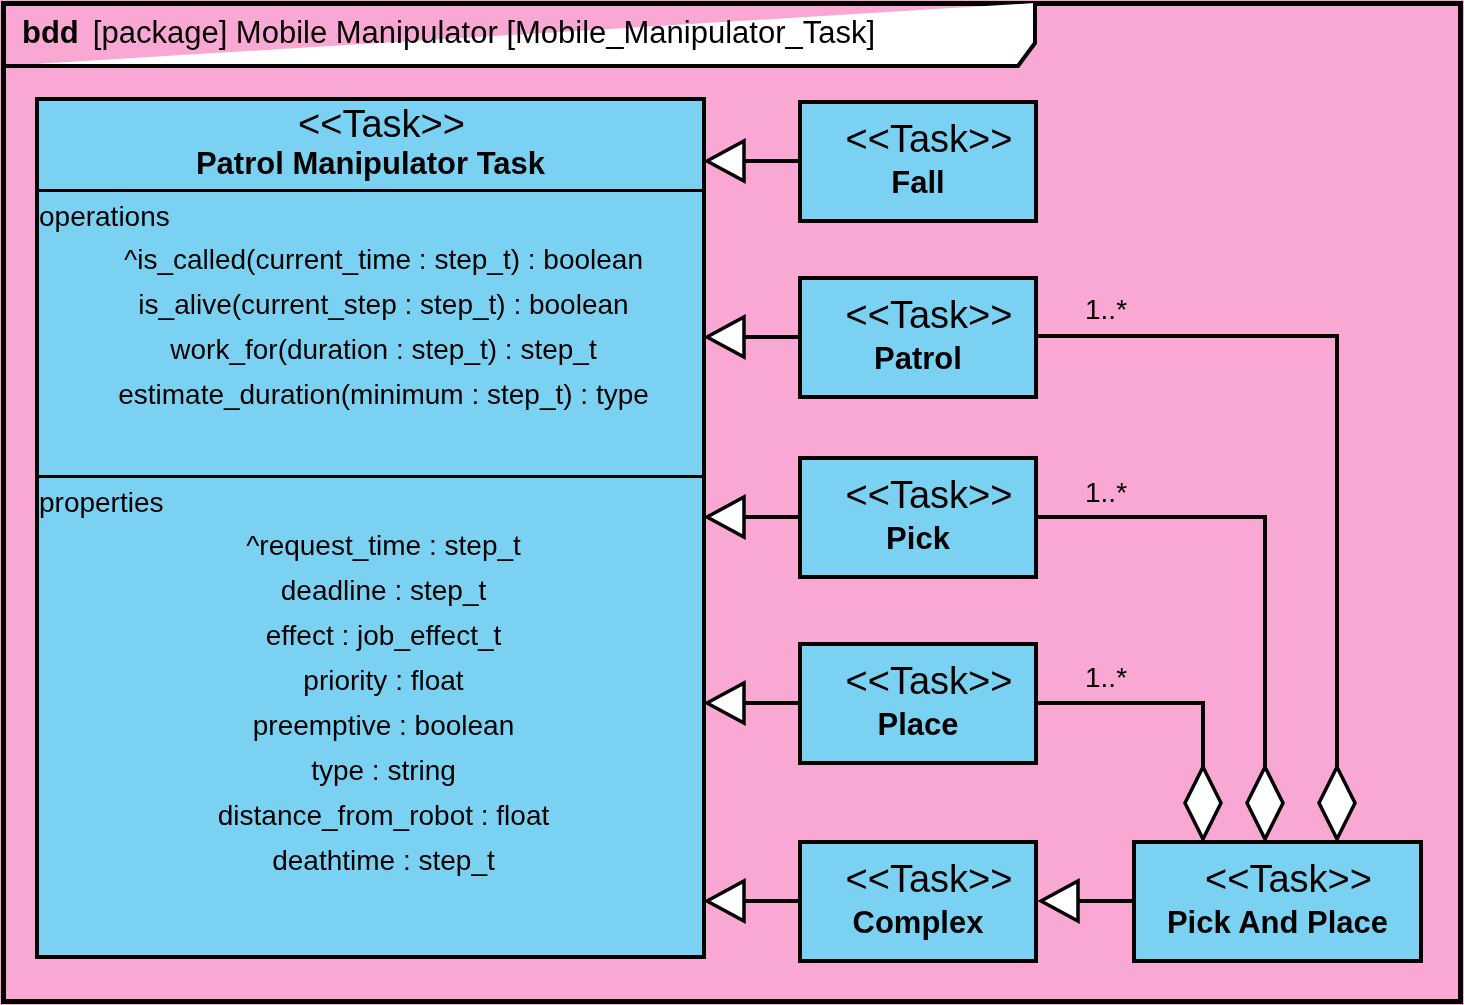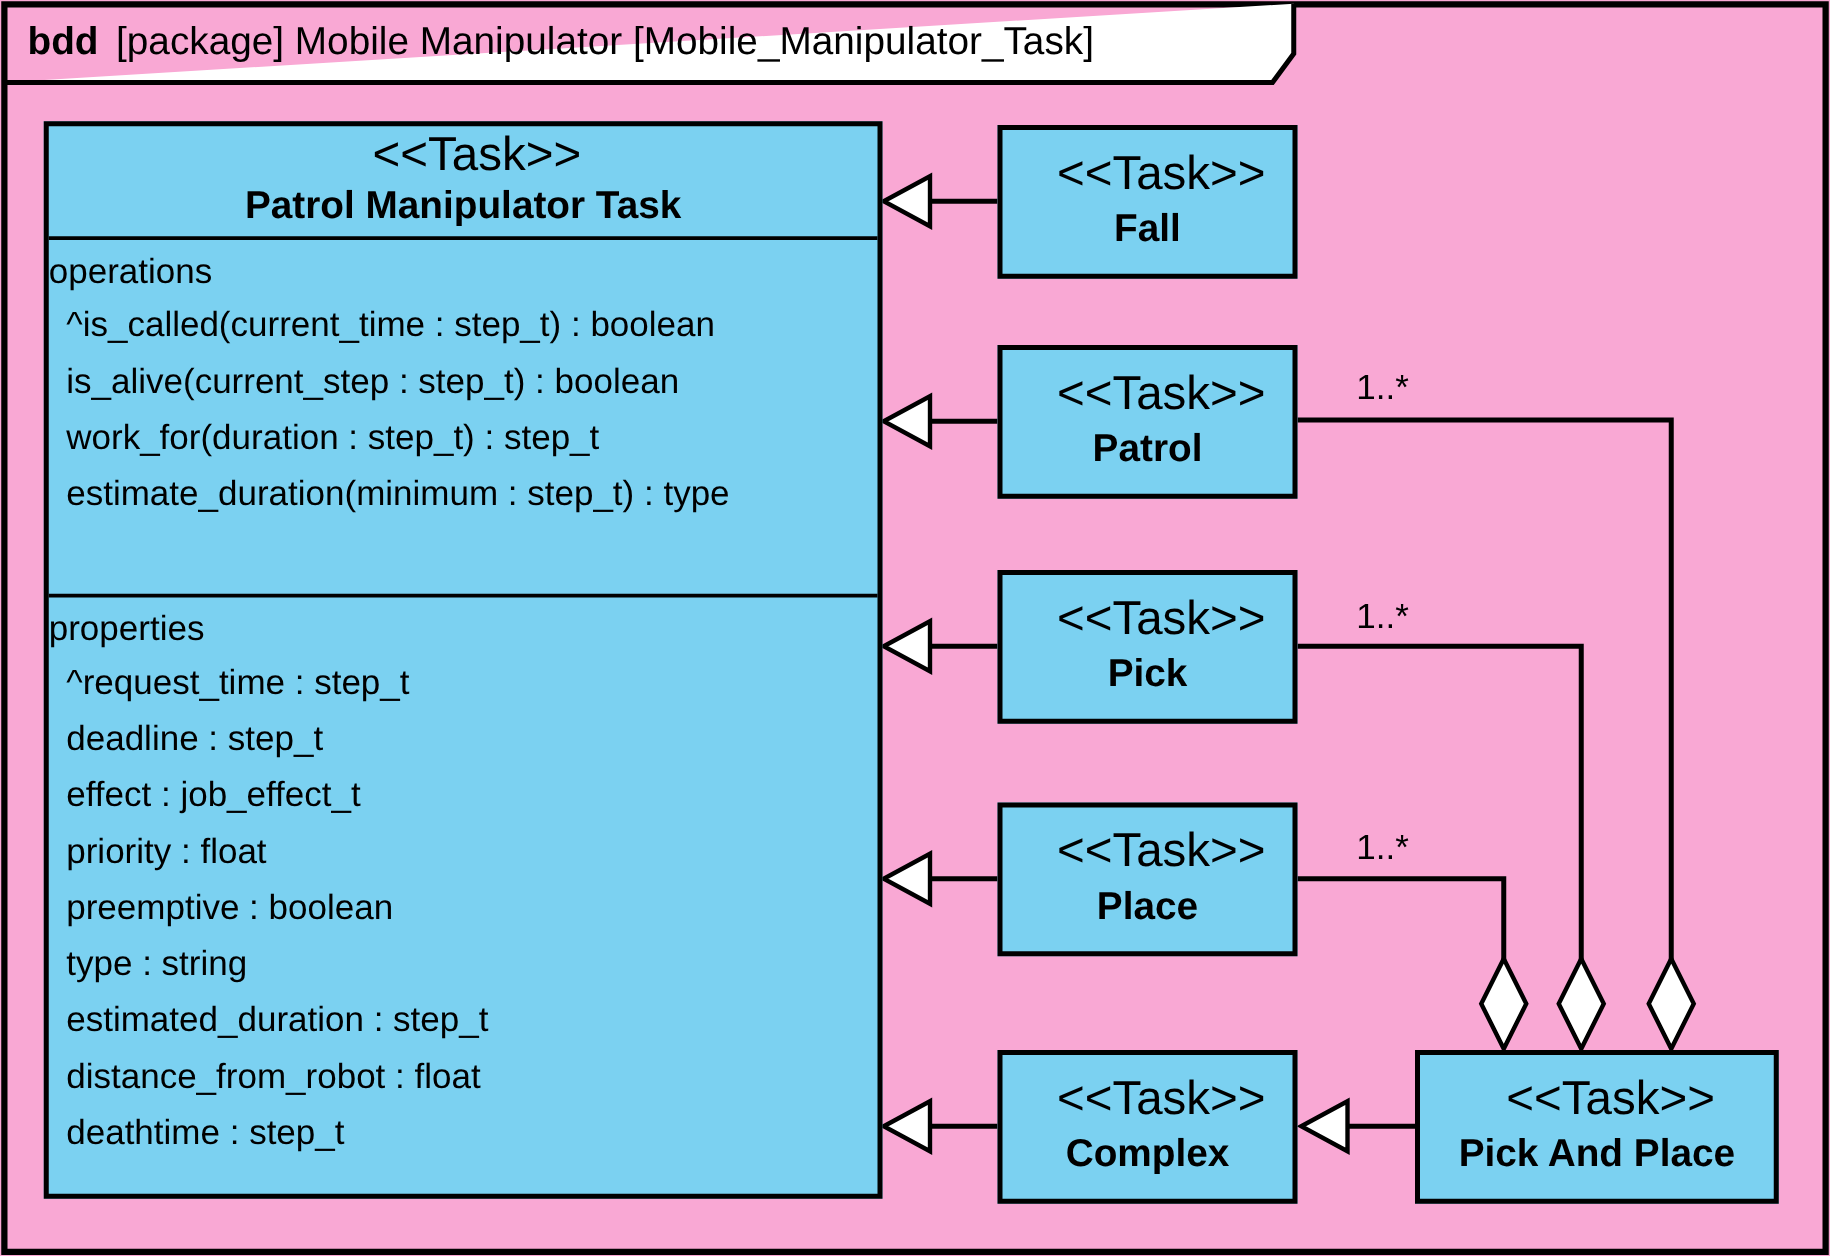--- a/index.html
+++ b/index.html
@@ -57,22 +57,23 @@
   .comp-props { flex: 1; }
   .comp-label {
     text-align: left;
     font-size: 28px;
     line-height: 40px;
     padding-top: 5px;
   }
   .member-row {
     font-size: 28px;
     line-height: 45px;
-    padding-left: 14px;
+    padding-left: 26px;
     white-space: nowrap;
+    text-align: center;
   }
   .stereotype { font-size: 38px; line-height: 32px; margin-left: 22px; }
   .class-name { font-size: 31px; line-height: 36px; font-weight: bold; }
 
   .task-box {
     width: 240px; height: 123px;
     display: flex;
     flex-direction: column;
     align-items: center;
     justify-content: center;
@@ -171,21 +172,20 @@
       <div class="member-row">estimate_duration(minimum : step_t) : type</div>
     </div>
     <div class="compartment comp-props">
       <div class="comp-label">properties</div>
       <div class="member-row">^request_time : step_t</div>
       <div class="member-row">deadline : step_t</div>
       <div class="member-row">effect : job_effect_t</div>
       <div class="member-row">priority : float</div>
       <div class="member-row">preemptive : boolean</div>
       <div class="member-row">type : string</div>
-      <div class="member-row">estimated_duration : step_t</div>
       <div class="member-row">distance_from_robot : float</div>
       <div class="member-row">deathtime : step_t</div>
     </div>
   </div>
 
   <div class="uml-box task-box box-fall" style="background-color: rgb(123, 209, 241);">
     <div class="stereotype">&lt;&lt;Task&gt;&gt;</div>
     <div class="class-name">Fall</div>
   </div>
 

